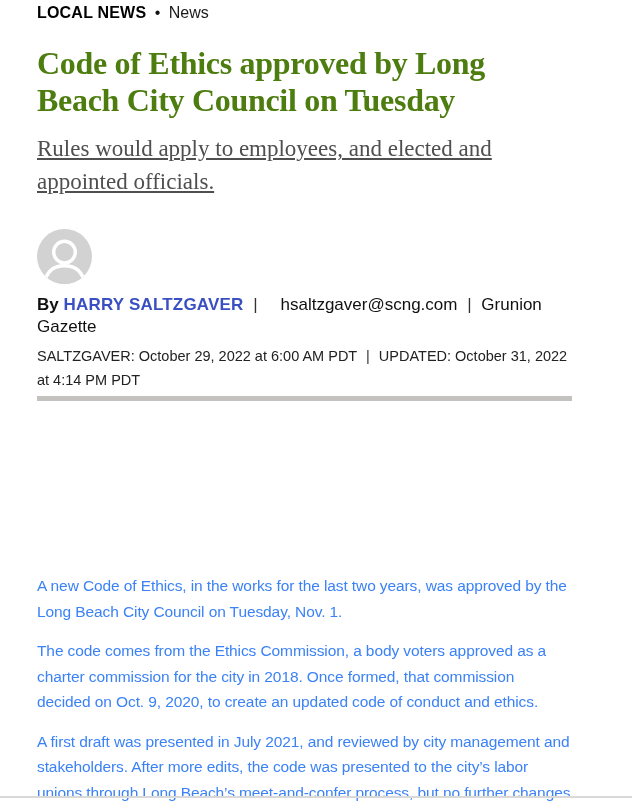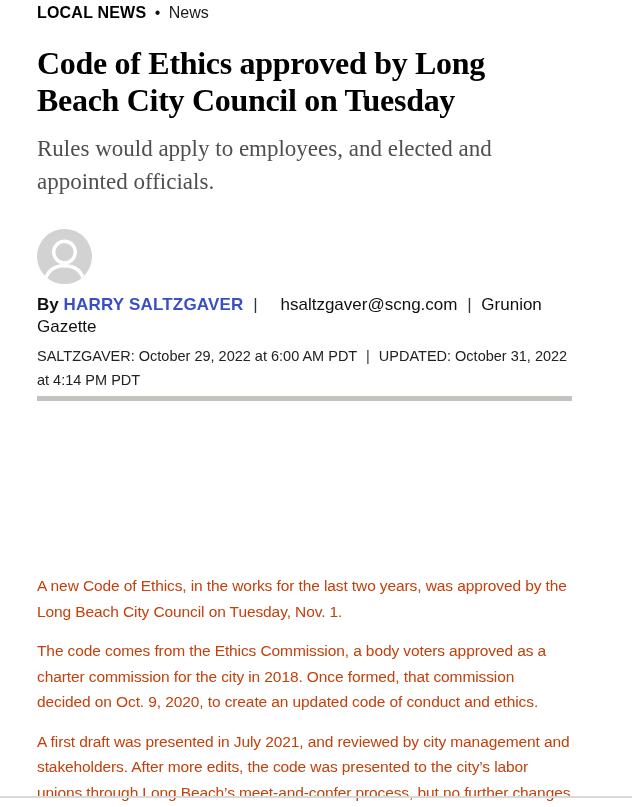--- a/index.html
+++ b/index.html
@@ -22,29 +22,30 @@
   }
   .kicker-sep { color: #111; margin: 0 4px; }
   .kicker-category { color: #1a1a1a; text-decoration: none; cursor: pointer; text-align: center; }
 
   
   .headline {
     font-family: "Liberation Serif", serif;
     font-weight: 700;
     font-size: 32px; line-height: 37px;
     letter-spacing: -0.3px;
-    color: #000000;
+    color: #4d7c0f;
     margin: 23px 0 0 0;
   }
   .subheadline {
     font-family: "Liberation Serif", serif;
     font-weight: 400;
     font-size: 23px; line-height: 33px;
     color: #4f4f4f;
     margin: 13px 0 0 0;
+    text-decoration: underline;
   }
 
   
   .avatar {
     margin-top: 31px;
     width: 55px; height: 55px;
     display: block;
     cursor: pointer;
   }
   .byline { margin-top: 10px; font-size: 17px; line-height: 22px; color: #111; }
@@ -55,21 +56,21 @@
 
   .divider { margin-top: 4px; height: 5px; background: #c4c2bf; }
 
   .ad-slot { height: 172px; }
 
   
   article p {
     font-size: 15.5px;
     line-height: 25.5px;
     letter-spacing: -0.1px;
-    color: #c2410c;
+    color: #3b82f6;
     margin: 0 0 14px 0;
     max-width: 535px;
   }
 
   .bottom-rule {
     position: absolute;
     left: 0; bottom: 9px;
     width: 632px; height: 2px;
     background: #d9d9d9;
   }

